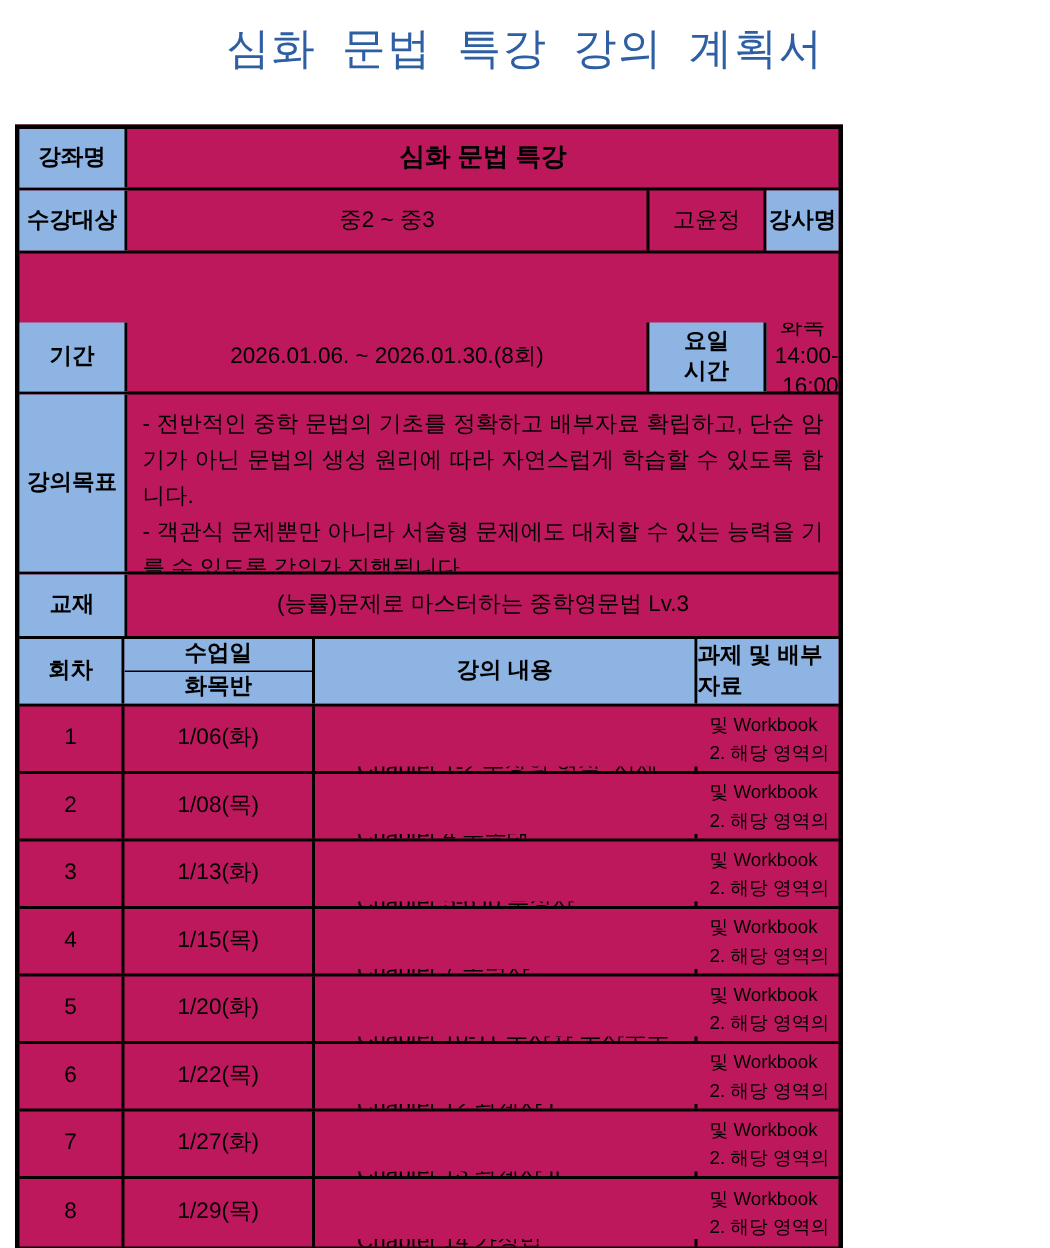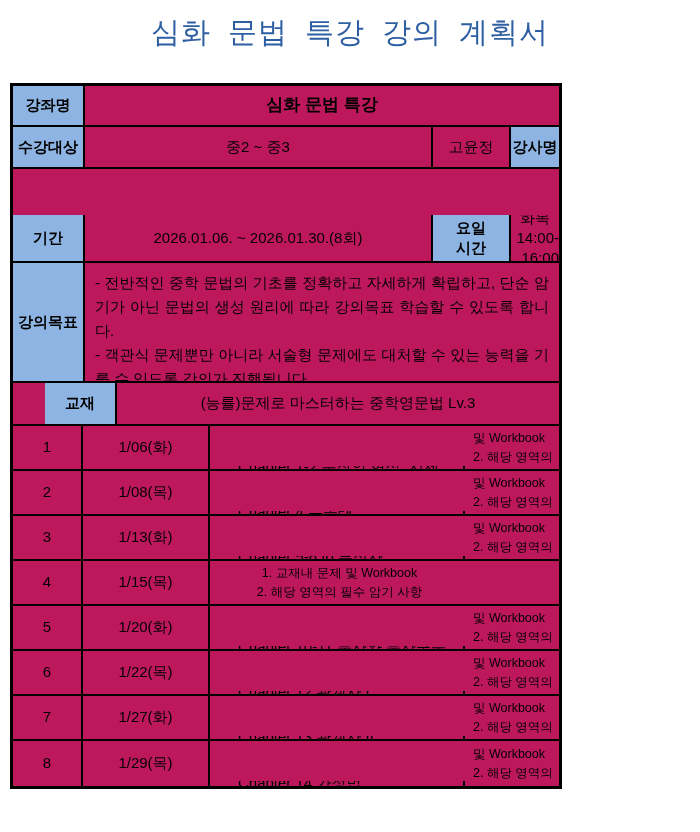--- a/index.html
+++ b/index.html
@@ -84,21 +84,21 @@
   }
 
   .grid-a { grid-template-columns: 72px 1fr; }
   .grid-b { grid-template-columns: 72px 348px 78px 1fr; }
   .grid-c { grid-template-columns: 70px 127px 255px 1fr; }
 
   .h-r1 { height: 41px; }
   .h-r2 { height: 42px; }
   .h-r3 { height: 48px; margin-top: 46px; }
   .h-goal { height: 120px; }
-  .h-r5 { height: 43px; padding-left: 32px; }
+  .h-r5 { height: 43px; }
   .h-head { height: 45px; }
   .h-data { height: 45px; }
 
   .sched-head .cell { background: var(--header-bg, #8DB4E2); font-weight: bold; }
 </style>
 </head>
 <body>
 
 <div class="sheet">
 
@@ -127,31 +127,40 @@
       </div>
       <div class="cell stack">
         <span>화목</span>
         <span>14:00-16:00</span>
       </div>
     </div>
 
     <div class="row grid-a h-goal">
       <div class="cell label">강의목표</div>
       <div class="cell goal-cell">
-        <div>- 전반적인 중학 문법의 기초를 정확하고 자세하게 확립하고, 단순 암기가 아닌 문법의 생성 원리에 따라 강의목표 학습할 수 있도록 합니다.</div>
+        <div>- 전반적인 중학 문법의 기초를 정확하고 배부자료 확립하고, 단순 암기가 아닌 문법의 생성 원리에 따라 자연스럽게 학습할 수 있도록 합니다.</div>
         <div>- 객관식 문제뿐만 아니라 서술형 문제에도 대처할 수 있는 능력을 기를 수 있도록 강의가 진행됩니다.</div>
         <div>- 1회차를 제외한 모든 회차에는 복습시험이 치러집니다.</div>
       </div>
     </div>
 
     <div class="row grid-a h-r5">
       <div class="cell label">교재</div>
       <div class="cell">(능률)문제로 마스터하는 중학영문법 Lv.3</div>
     </div>
 
+    <div class="row grid-c h-head sched-head">
+      <div class="cell">회차</div>
+      <div class="cell split">
+        <div class="half">수업일</div>
+        <div class="half">화목반</div>
+      </div>
+      <div class="cell">강의 내용</div>
+      <div class="cell">과제 및 배부자료</div>
+    </div>
 
     <div class="row grid-c h-data">
       <div class="cell">1</div>
       <div class="cell">1/06(화)</div>
       <div class="cell left">Chapter 1-2 문장의 형식, 시제</div>
       <div class="cell hw-cell">
         <span>1. 교재내 문제 및 Workbook</span>
         <span>2. 해당 영역의 필수 암기 사항</span>
       </div>
     </div>
@@ -172,20 +181,21 @@
       <div class="cell left">Chapter 5-6 to 부정사</div>
       <div class="cell hw-cell">
         <span>1. 교재내 문제 및 Workbook</span>
         <span>2. 해당 영역의 필수 암기 사항</span>
       </div>
     </div>
 
     <div class="row grid-c h-data">
       <div class="cell">4</div>
       <div class="cell">1/15(목)</div>
+      <div class="cell left">Chapter 7 동명사</div>
       <div class="cell hw-cell">
         <span>1. 교재내 문제 및 Workbook</span>
         <span>2. 해당 영역의 필수 암기 사항</span>
       </div>
     </div>
 
     <div class="row grid-c h-data">
       <div class="cell">5</div>
       <div class="cell">1/20(화)</div>
       <div class="cell left">Chapter 10-11 분사와 분사구문</div>

